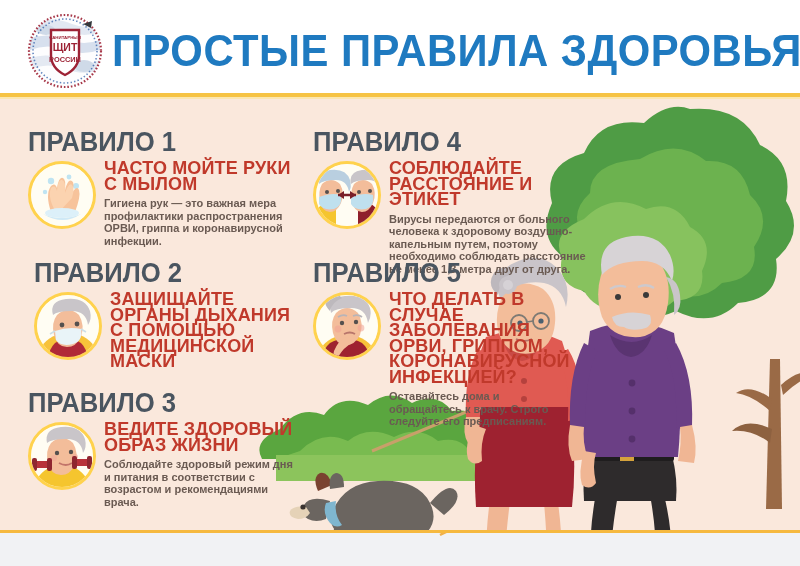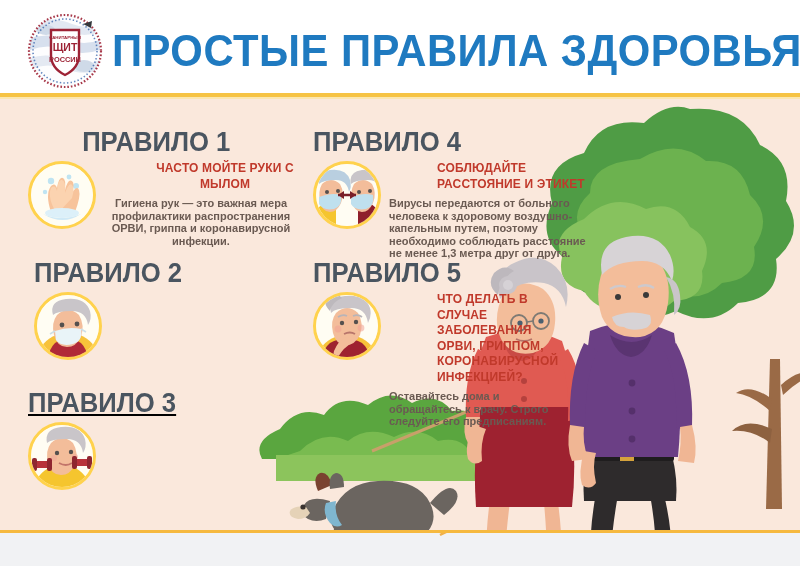--- a/index.html
+++ b/index.html
@@ -29,22 +29,22 @@
   
   .rule{position:absolute;}
   .rule-head{font-family:"Liberation Sans Narrow","Liberation Sans",sans-serif;
     font-weight:bold;font-size:27px;line-height:30px;color:#4a5560;letter-spacing:0px;
     transform:scaleX(.95);transform-origin:left center;white-space:nowrap;}
   .rule-body{position:relative;margin-top:4px;}
   .badge{position:absolute;left:0;top:0;width:62px;height:62px;border-radius:50%;
     background:#fff6dc;border:3px solid #ffd24d;overflow:hidden;}
   .badge svg{display:block;}
   .rule-text{margin-left:76px;}
-  .rule-title{color:#c0392b;font-weight:bold;font-size:12px;line-height:15.5px;
-    letter-spacing:.15px;text-transform:uppercase;margin-left:48px;}
+  .rule-title{color:#c0392b;font-weight:bold;font-size:18px;line-height:15.5px;
+    letter-spacing:.15px;text-transform:uppercase;}
   .rule-desc{margin-top:5px;color:#6a5a52;font-size:11px;line-height:12.6px;font-weight:bold;}
 
   
   .footer{position:absolute;left:0;top:533px;width:800px;height:33px;background:#f1f2f4;}
   .footer-band{position:absolute;left:0;top:0;width:800px;height:33px;}
 </style>
 </head>
 <body>
 
 <div class="poster">
@@ -179,21 +179,21 @@
         <circle cx="646" cy="196" r="3" fill="#3a3a3a"></circle>
         <path d="M610 190 q8 -5 16 -2" stroke="#cdc9cd" stroke-width="2.4" fill="none"></path>
         <path d="M638 188 q9 -4 16 1" stroke="#cdc9cd" stroke-width="2.4" fill="none"></path>
         <path d="M612 218 q18 -8 38 -2 q4 12 -8 14 q-12 2 -18 -2 q-10 0 -12 -10 Z" fill="#d7d3d6"></path>
         <path d="M584 352 q-6 22 -2 34 q8 6 14 -2 q-4 -18 0 -30 Z" fill="#f0b694"></path>
       </g>
     </svg>
   </div>
   <div class="panel-bottom"></div>
 
-  <div class="rule" style="left:28px;top:127px;width:270px;text-align:center;">
+  <div class="rule" style="left:28px;top:127px;width:270px;">
     <div class="rule-head">ПРАВИЛО 1</div>
     <div class="rule-body">
       <div class="badge">
         <svg width="62" height="62" viewBox="0 0 62 62">
           <circle cx="31" cy="31" r="31" fill="#fffdf3"></circle>
           <circle cx="20" cy="17" r="3.2" fill="#bfe4f2"></circle>
             <circle cx="38" cy="13" r="2.4" fill="#bfe4f2"></circle>
           <circle cx="45" cy="22" r="3" fill="#bfe4f2"></circle>
             <circle cx="14" cy="28" r="2.2" fill="#bfe4f2"></circle>
           <circle cx="31" cy="20" r="2" fill="#d6eef8"></circle>
@@ -220,45 +220,50 @@
           <path d="M18 48 q13 -8 26 0 q6 6 6 14 l-38 0 q0 -8 6 -14 Z" fill="#b02a37"></path>
           <path d="M20 20 q11 -10 22 0 q6 10 2 22 q-5 10 -14 10 q-10 0 -13 -12 q-3 -12 3 -20 Z" fill="#f3bd9a"></path>
           <path d="M16 20 q-4 -14 13 -16 q19 -2 24 12 q2 8 -2 14 q-2 -14 -16 -14 q-15 0 -19 4 Z" fill="#c9c5c9"></path>
           <circle cx="25" cy="30" r="2.4" fill="#55504e"></circle>
           <circle cx="40" cy="29" r="2.4" fill="#55504e"></circle>
           <path d="M18 36 q14 -5 26 -2 q2 12 -8 15 q-12 3 -17 -4 Z" fill="#e9f4f8"></path>
           <path d="M18 36 l-5 3 M44 34 l5 3" stroke="#cddfe6" stroke-width="1.6"></path>
         </svg>
       </div>
       <div class="rule-text">
-      </div>
-    </div>
-  </div>
-
-  <div class="rule" style="left:28px;top:388px;width:270px;text-decoration:underline;">
+        <div class="rule-title">ЗАЩИЩАЙТЕ ОРГАНЫ ДЫХАНИЯ С ПОМОЩЬЮ МЕДИЦИНСКОЙ МАСКИ</div>
+      </div>
+    </div>
+  </div>
+
+  <div class="rule" style="left:28px;top:388px;width:270px;">
     <div class="rule-head">ПРАВИЛО 3</div>
     <div class="rule-body">
       <div class="badge">
         <svg width="62" height="62" viewBox="0 0 62 62">
           <circle cx="31" cy="31" r="31" fill="#fffdf3"></circle>
           <path d="M6 54 q9 -14 25 -14 q16 0 25 14 l0 8 l-50 0 Z" fill="#f5c52e"></path>
           <path d="M20 18 q11 -10 22 0 q6 10 2 22 q-5 10 -14 10 q-10 0 -13 -12 q-3 -12 3 -20 Z" fill="#f3bd9a"></path>
           <path d="M16 18 q-3 -14 14 -16 q19 -2 24 12 q2 8 -2 14 q-2 -14 -16 -14 q-16 0 -20 4 Z" fill="#c9c5c9"></path>
           <circle cx="26" cy="28" r="2.2" fill="#55504e"></circle>
           <circle cx="40" cy="27" r="2.2" fill="#55504e"></circle>
           <path d="M28 38 q7 4 13 0" stroke="#c2756a" stroke-width="1.8" fill="none"></path>
           <circle cx="23" cy="33" r="3" fill="#f0a89a" opacity=".6"></circle>
           <circle cx="44" cy="32" r="3" fill="#f0a89a" opacity=".6"></circle>
           <rect x="4" y="36" width="14" height="7" rx="2" fill="#b8333b"></rect>
           <rect x="1" y="33" width="5" height="13" rx="2" fill="#8f2730"></rect>
           <rect x="16" y="33" width="5" height="13" rx="2" fill="#8f2730"></rect>
           <rect x="44" y="34" width="14" height="7" rx="2" fill="#b8333b"></rect>
           <rect x="41" y="31" width="5" height="13" rx="2" fill="#8f2730"></rect>
           <rect x="56" y="31" width="5" height="13" rx="2" fill="#8f2730"></rect>
         </svg>
+      </div>
+      <div class="rule-text">
+        <div class="rule-title">ВЕДИТЕ ЗДОРОВЫЙ ОБРАЗ ЖИЗНИ</div>
+        <div class="rule-desc">Соблюдайте здоровый режим дня и питания в соответствии с возрастом и рекомендациями врача.</div>
       </div>
     </div>
   </div>
 
   <div class="rule" style="left:313px;top:127px;width:280px;">
     <div class="rule-head">ПРАВИЛО 4</div>
     <div class="rule-body">
       <div class="badge">
         <svg width="62" height="62" viewBox="0 0 62 62">
           <circle cx="31" cy="31" r="31" fill="#fffdf3"></circle>

